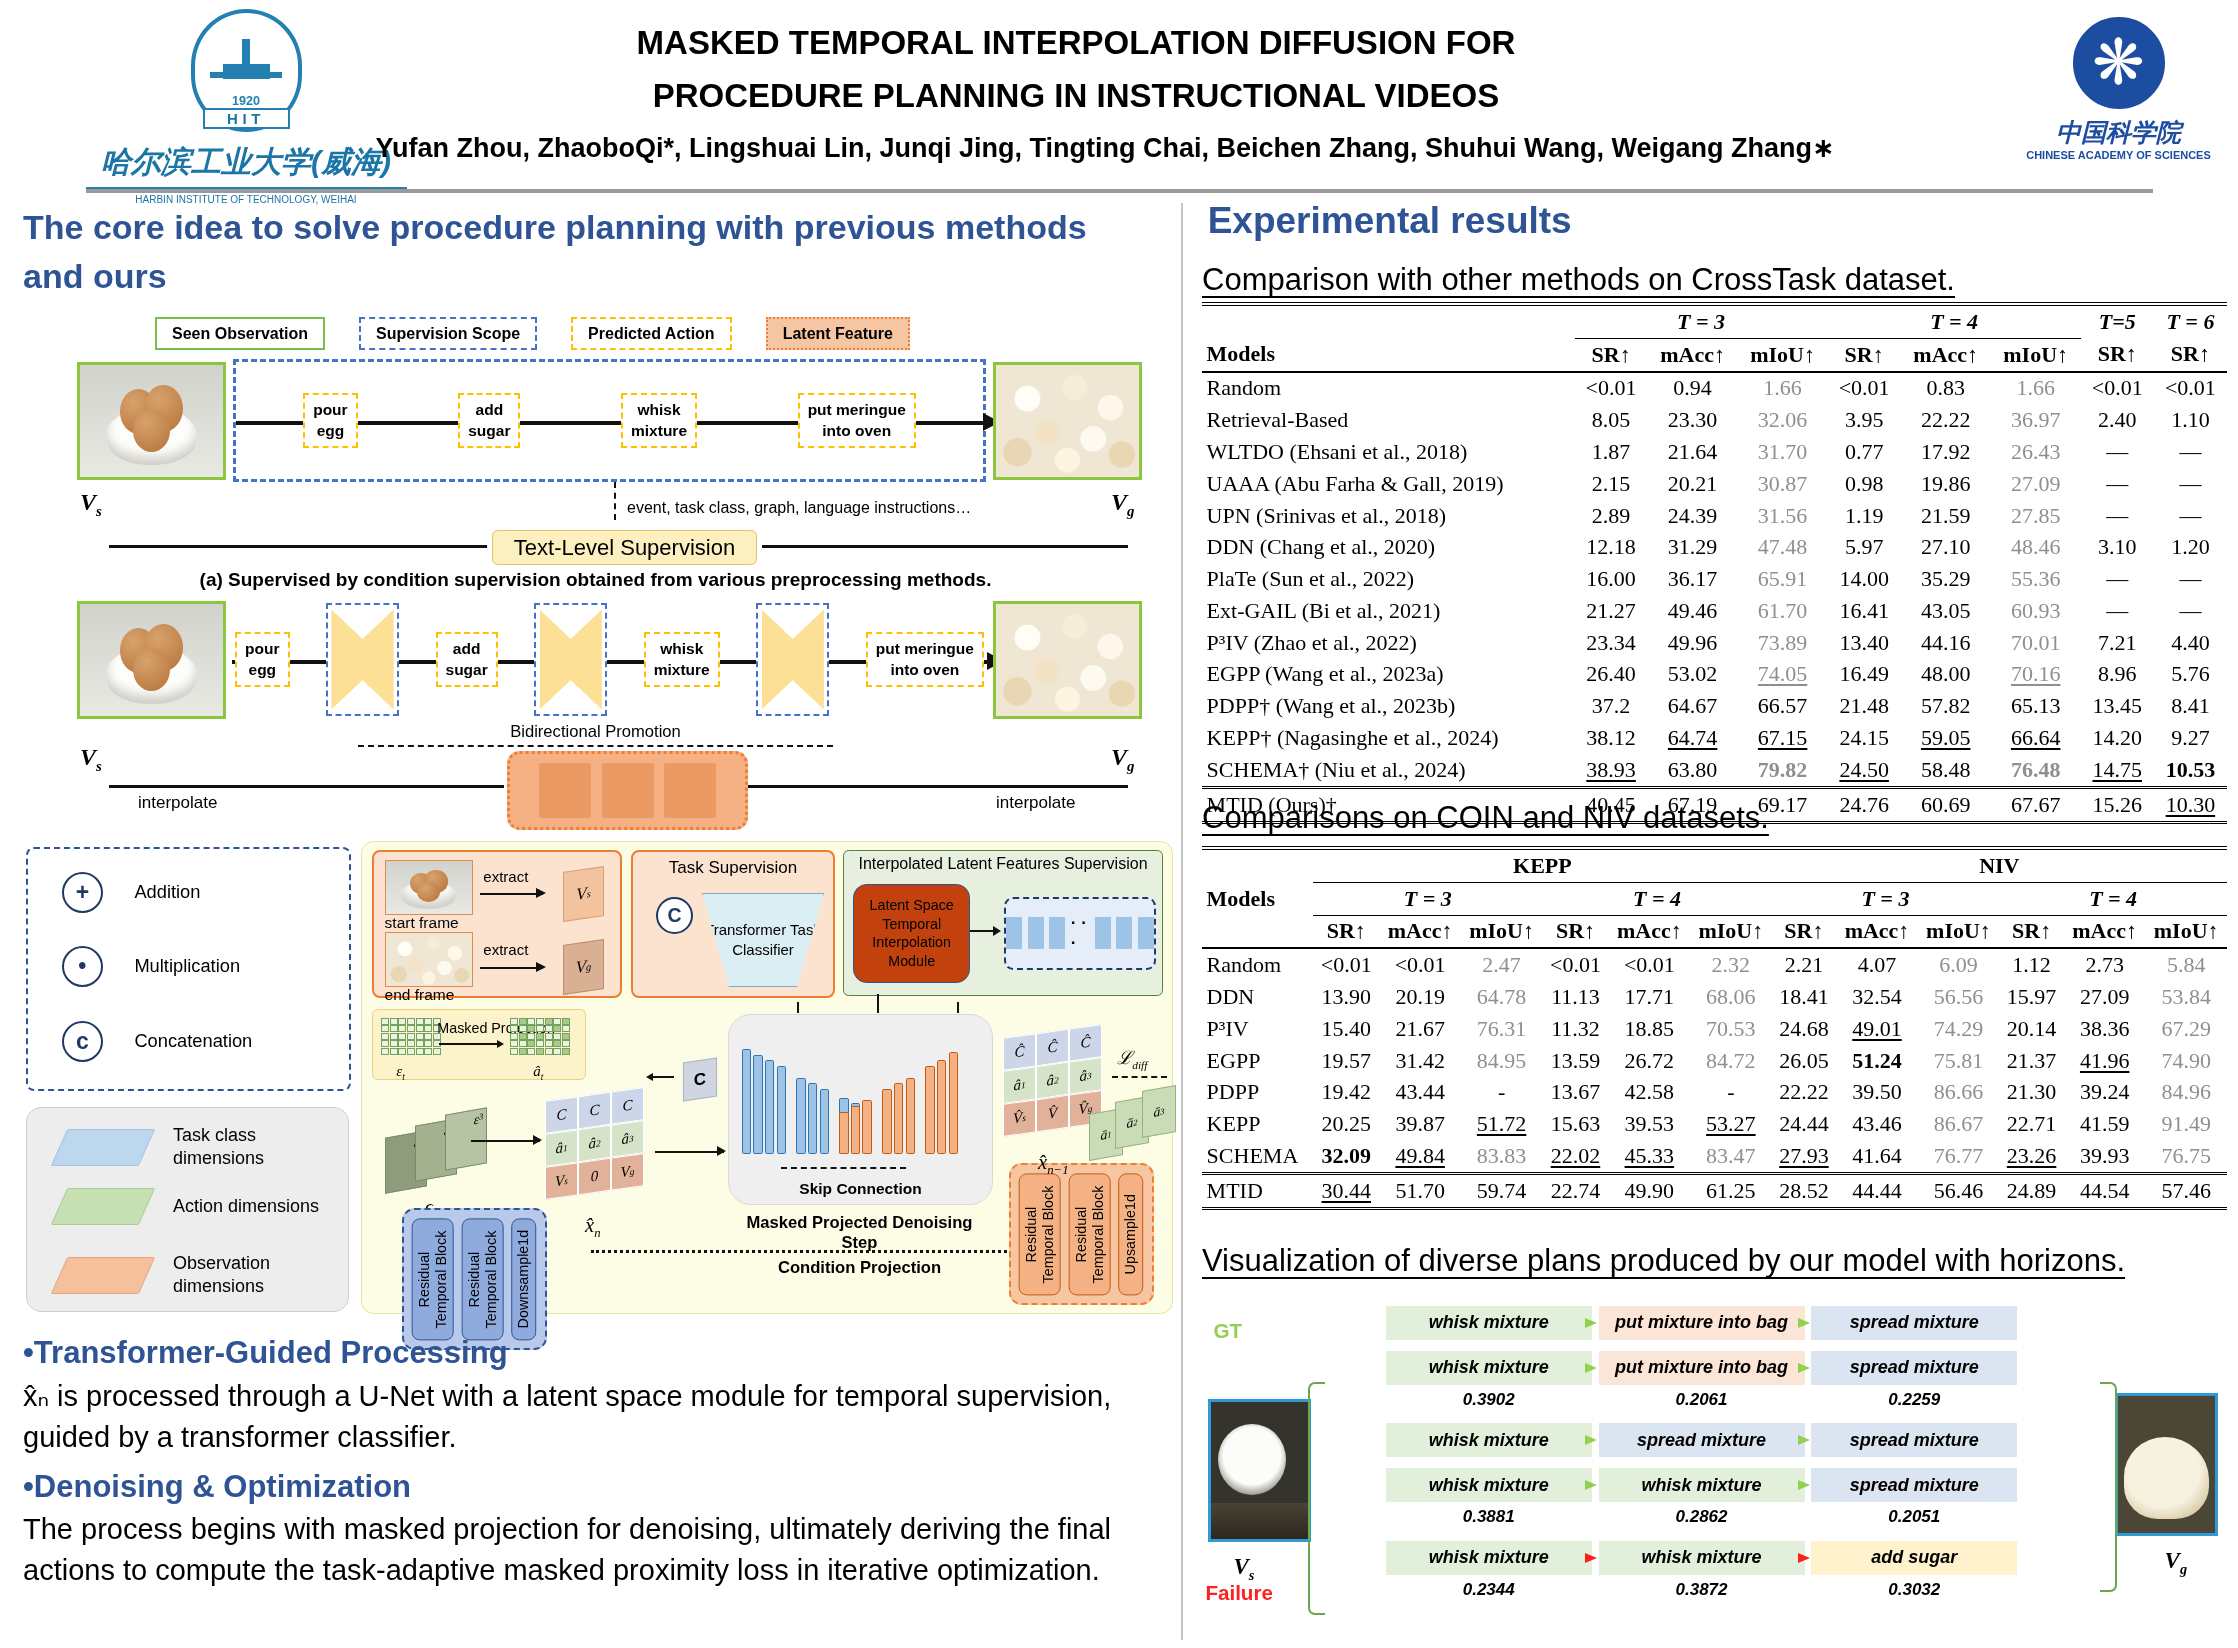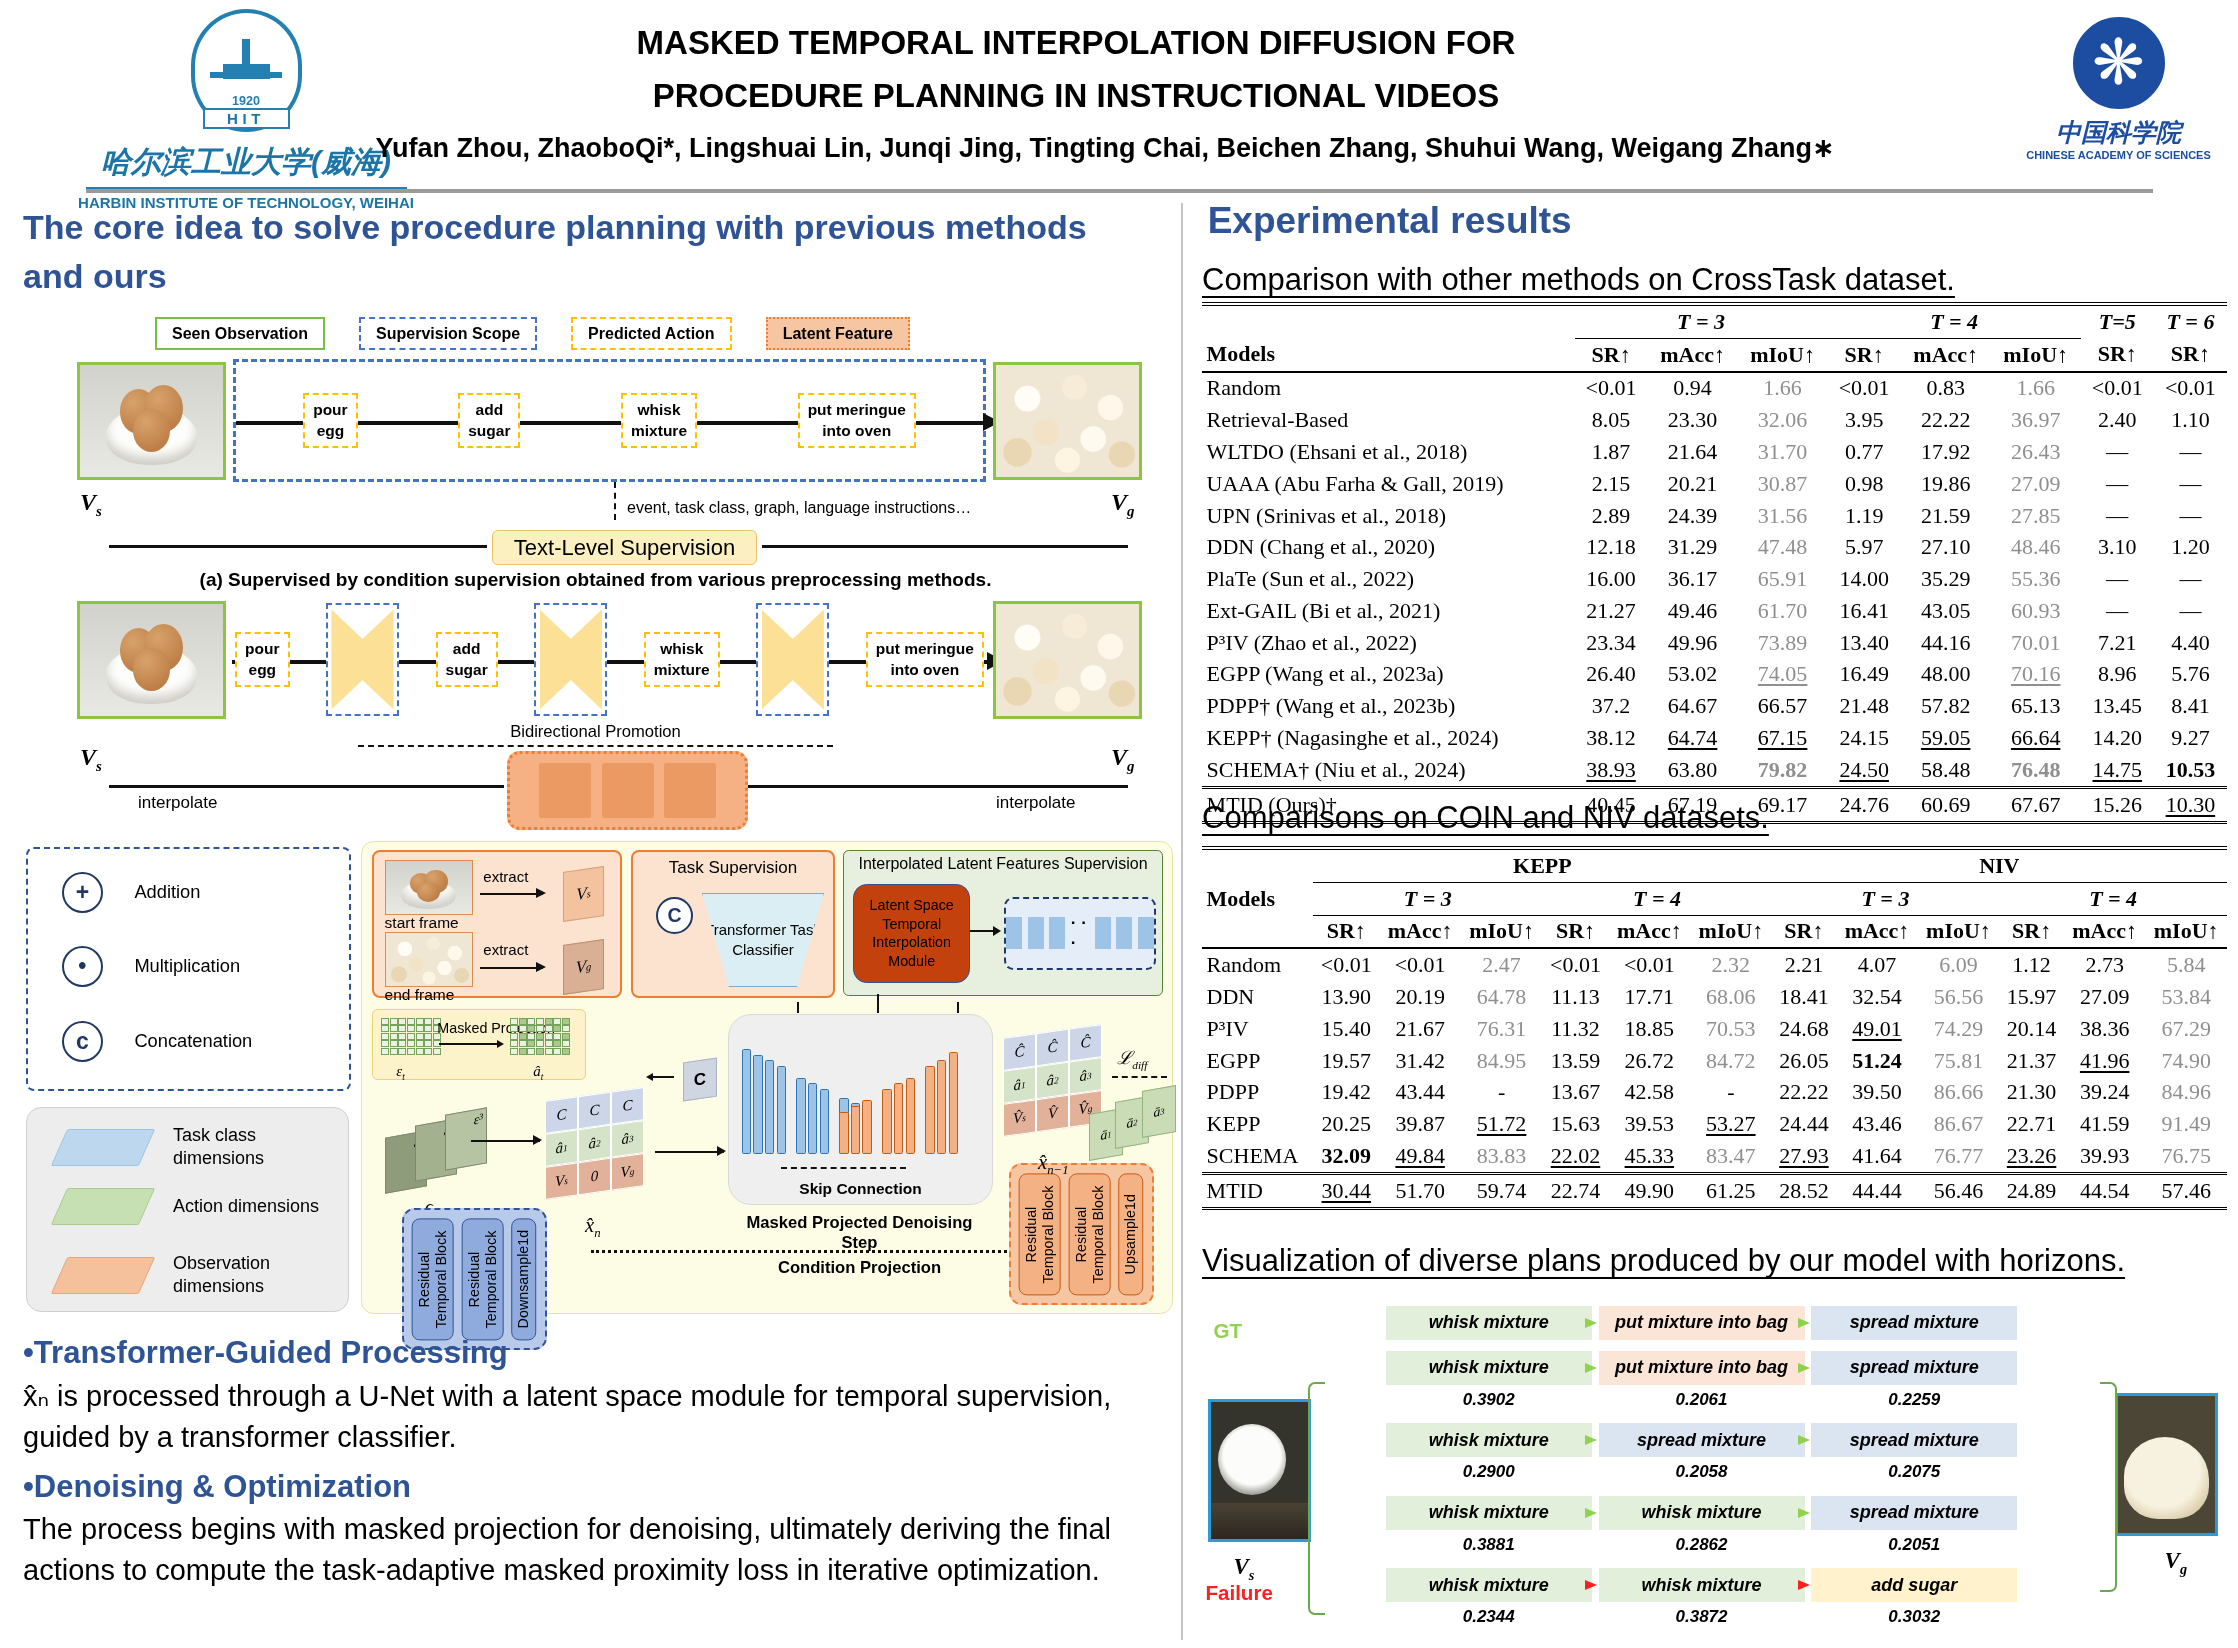--- a/index.html
+++ b/index.html
@@ -18,21 +18,21 @@
   .hit-emblem{position:relative;margin:0 auto;width:103px;height:115px;border:4px solid #2380b0;
               border-radius:50%/46%;}
   .hit-bld{position:absolute;left:50%;top:26px;width:8px;height:40px;background:#2380b0;transform:translateX(-50%);}
   .hit-bld:before{content:"";position:absolute;left:-19.5px;top:25px;width:47px;height:15px;background:#2380b0;}
   .hit-bld:after{content:"";position:absolute;left:-32px;top:33px;width:72px;height:6.9px;background:#2380b0;}
   .hit-year{position:absolute;left:0;right:0;bottom:19.5px;font-size:12.6px;color:#2380b0;font-weight:bold;}
   .hit-band{position:absolute;left:8px;right:8px;bottom:-1.1px;background:#fff;border:2.3px solid #2380b0;
             font-size:15px;font-weight:bold;letter-spacing:4.6px;}
   .hit-cn{margin-top:10.3px;font-size:30px;font-weight:bold;font-style:italic;}
   .hit-line{margin:4.6px auto 3.4px;width:321px;height:3.4px;background:#2380b0;}
-  .hit-en{font-size:15px;font-weight:bold;}
+  .hit-en{font-size:10px;font-weight:normal;}
 
   .logo-cas{position:absolute;left:2021px;top:17px;width:195px;text-align:center;color:#1c4da0;}
   .cas-emblem{margin:0 auto;width:86px;height:86px;border:3.4px solid #1c4da0;border-radius:50%;
               background:#1c4da0;color:#fff;font-size:63px;line-height:84px;}
   .cas-cn{margin-top:6.9px;font-size:25px;font-weight:bold;font-style:italic;}
   .cas-en{font-size:11px;font-weight:bold;}
 
   
   .leftcol{position:absolute;left:23px;top:200px;width:1148px;height:1443px;}
   .rightcol{position:absolute;left:1202px;top:200px;width:1025px;height:1443px;}
@@ -1097,27 +1097,20 @@
             <div class="prob-gap"></div>
             <div class="prob">0.2259</div>
           </div>
           <div class="viz-row">
             <div class="step-box sb-green">whisk mixture</div>
             <div class="dash-ar"></div>
             <div class="step-box sb-blue">spread mixture</div>
             <div class="dash-ar"></div>
             <div class="step-box sb-blue">spread mixture</div>
           </div>
-          <div class="prob-row">
-            <div class="prob">0.2900</div>
-            <div class="prob-gap"></div>
-            <div class="prob">0.2058</div>
-            <div class="prob-gap"></div>
-            <div class="prob">0.2075</div>
-          </div>
           <div class="viz-row">
             <div class="step-box sb-green">whisk mixture</div>
             <div class="dash-ar"></div>
             <div class="step-box sb-green">whisk mixture</div>
             <div class="dash-ar"></div>
             <div class="step-box sb-blue">spread mixture</div>
           </div>
           <div class="prob-row">
             <div class="prob">0.3881</div>
             <div class="prob-gap"></div>

